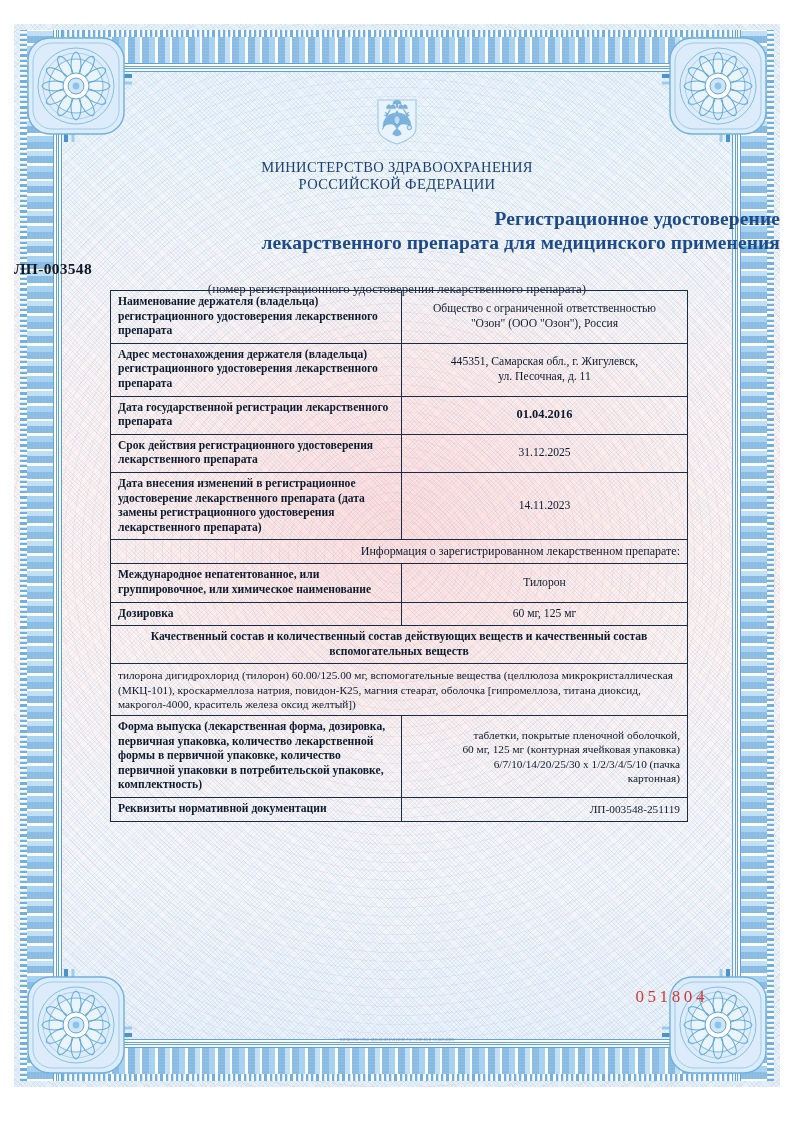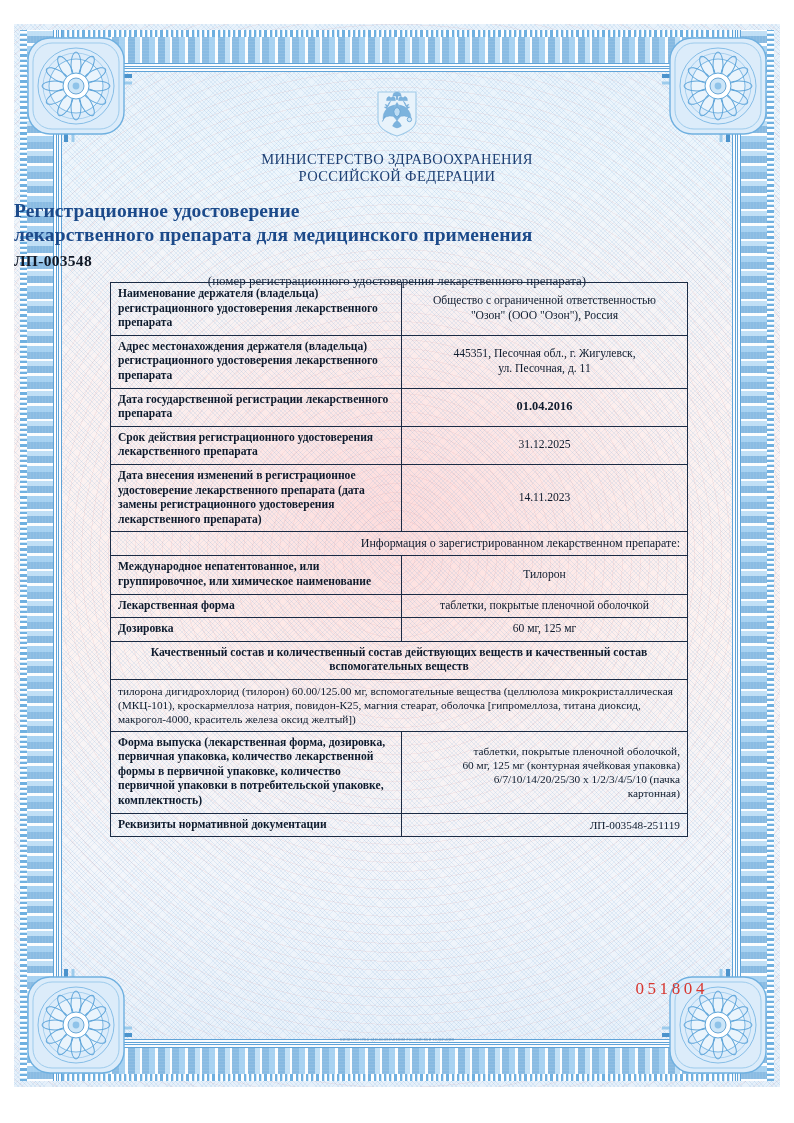--- a/index.html
+++ b/index.html
@@ -123,21 +123,21 @@
   
   .bracket {
     position: absolute;
     z-index: 4;
     pointer-events: none;
   }
 
   
   #content {
     position: absolute;
-    left: 0; top: 0;
+    left: 0; top: 8px;
     width: 766px;
     height: 914px;
     z-index: 6;
   }
 
   
   #emblem-wrap {
     position: absolute;
     left: 0; right: 0;
     top: 66px;
@@ -156,21 +156,21 @@
     line-height: 1.3;
     font-family: "Liberation Serif", serif;
   }
   #ministry-l1 { top: 126px; }
   #ministry-l2 { top: 143px; }
 
   
   .maintitle {
     position: absolute;
     left: 0; right: 0;
-    text-align: left;
+    text-align: right;
     font-weight: bold;
     color: #1c4a8a;
     font-size: 19.5px;
     letter-spacing: 0.1px;
   }
   #title-l1 { top: 176px; }
   #title-l2 { top: 200px; font-size: 19.5px; }
 
   #reg-number {
     position: absolute;
@@ -463,21 +463,21 @@
         <tr>
           <td class="lbl">Наименование держателя (владельца) регистрационного удостоверения лекарственного препарата</td>
           <td class="val">
             <span>Общество с ограниченной ответственностью</span><br>
             <span>"Озон" (ООО "Озон"), Россия</span>
           </td>
         </tr>
         <tr>
           <td class="lbl">Адрес местонахождения держателя (владельца) регистрационного удостоверения лекарственного препарата</td>
           <td class="val">
-            <span>445351, Песочная обл., г. Жигулевск,</span><br>
+            <span>445351, Самарская обл., г. Жигулевск,</span><br>
             <span>ул. Песочная, д. 11</span>
           </td>
         </tr>
         <tr>
           <td class="lbl">Дата государственной регистрации лекарственного препарата</td>
           <td class="val bold">01.04.2016</td>
         </tr>
         <tr>
           <td class="lbl">Срок действия регистрационного удостоверения лекарственного препарата</td>
           <td class="val">31.12.2025</td>
@@ -487,24 +487,20 @@
           <td class="val">14.11.2023</td>
         </tr>
 
         <tr>
           <td class="banner" colspan="2">Информация о зарегистрированном лекарственном препарате:</td>
         </tr>
 
         <tr>
           <td class="lbl">Международное непатентованное, или группировочное, или химическое наименование</td>
           <td class="val">Тилорон</td>
-        </tr>
-        <tr>
-          <td class="lbl">Лекарственная форма</td>
-          <td class="val">таблетки, покрытые пленочной оболочкой</td>
         </tr>
         <tr>
           <td class="lbl">Дозировка</td>
           <td class="val">60 мг, 125 мг</td>
         </tr>
 
         <tr>
           <td class="full-lbl" colspan="2">Качественный состав и количественный состав действующих веществ и качественный состав вспомогательных веществ</td>
         </tr>
         <tr>

